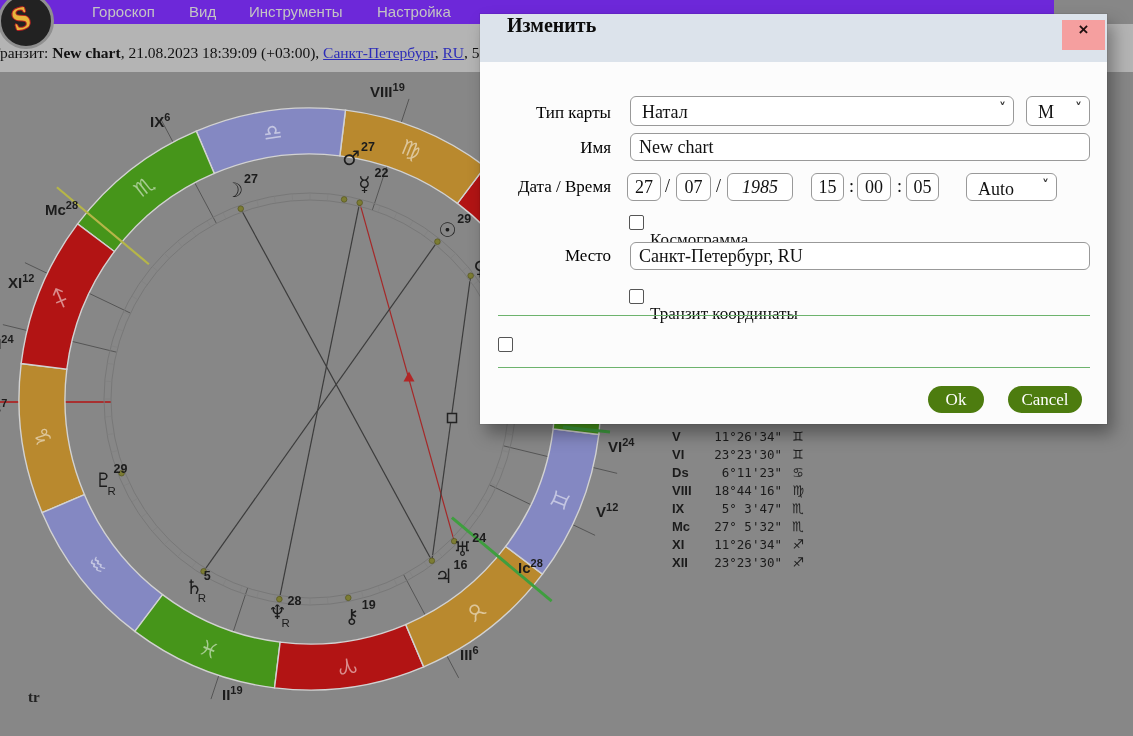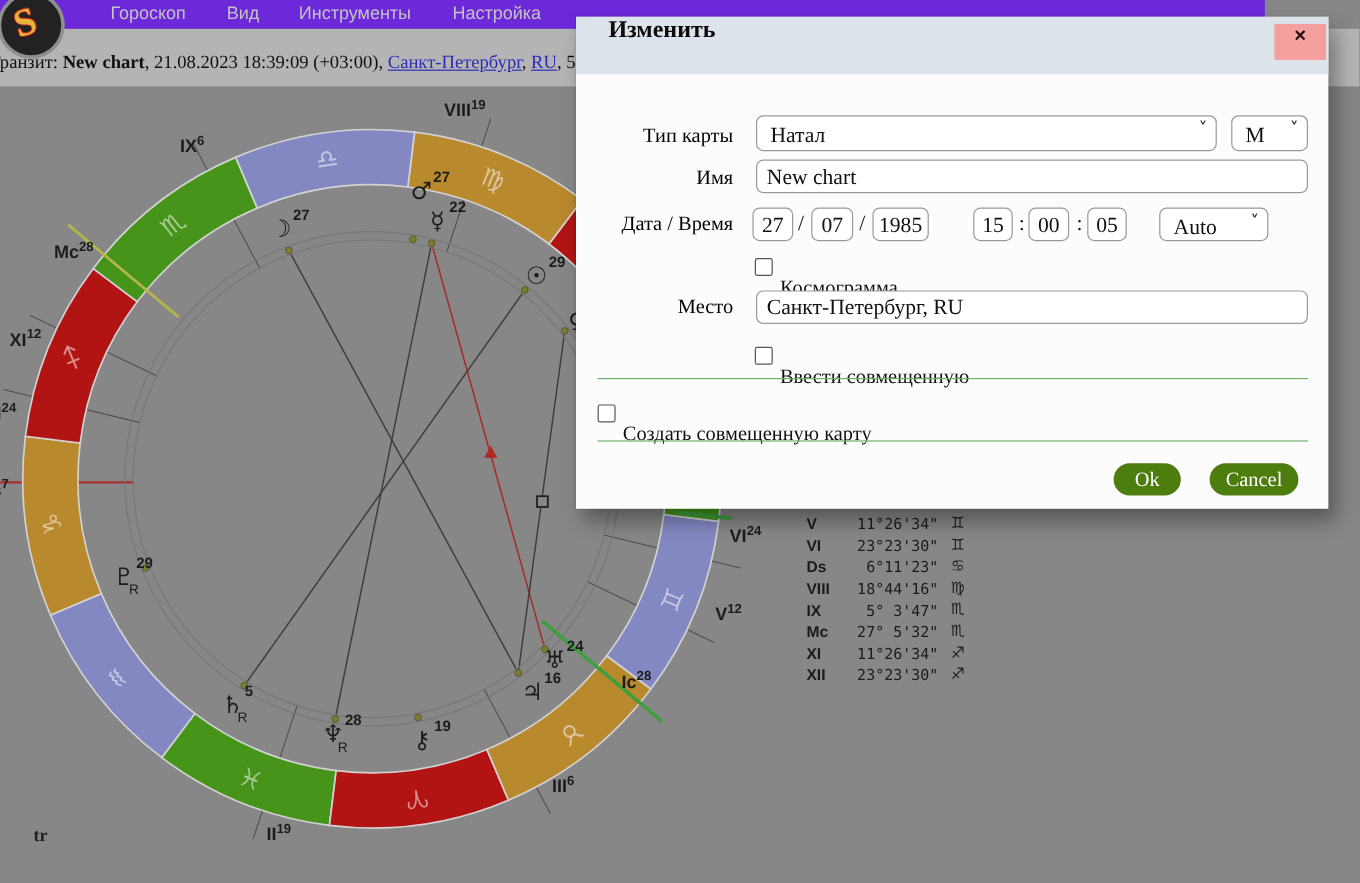--- a/index.html
+++ b/index.html
@@ -303,42 +303,41 @@
   </div>
 
   <div class="lab" style="top:124px">Имя</div>
   <input class="tbox" style="left: 150px; top: 119px; width: 460px; height: 28px;" value="New chart">
 
   <div class="lab" style="top:163px">Дата / Время</div>
   <input class="tbox dbox" style="left: 147px; top: 159px; width: 34px; height: 28px;" value="27">
   <span class="sep-ch" style="left:185px;top:162px">/</span>
   <input class="tbox dbox" style="left: 196px; top: 159px; width: 35px; height: 28px;" value="07">
   <span class="sep-ch" style="left:236px;top:162px">/</span>
-  <input class="tbox dbox" style="left: 247px; top: 159px; width: 47px; height: 28px;" value="1985">
+  <input class="tbox dbox" style="left: 247px; top: 159px; width: 66px; height: 28px; font-style: italic;" value="1985">
   <input class="tbox dbox" style="left: 331px; top: 159px; width: 33px; height: 28px;" value="15">
   <span class="sep-ch" style="left:369px;top:162px">:</span>
   <input class="tbox dbox" style="left: 377px; top: 159px; width: 34px; height: 28px;" value="00">
   <span class="sep-ch" style="left:417px;top:162px">:</span>
   <input class="tbox dbox" style="left: 426px; top: 159px; width: 33px; height: 28px;" value="05">
   <div class="tbox fsel" style="left:486px;top:159px;width:91px;height:28px">
     <span class="ftxt">Auto</span>
     <span class="farr">˅</span>
   </div>
 
   <span class="cb" style="left:149px;top:201px"></span>
   <span class="cb-lab" style="left:170px;top:199px">Космограмма</span>
 
   <div class="lab" style="top:232px">Место</div>
   <input class="tbox" style="left: 150px; top: 228px; width: 460px; height: 28px;" value="Санкт-Петербург, RU">
 
   <span class="cb" style="left:149px;top:275px"></span>
-  <span class="cb-lab" style="left:170px;top:273px">Ввести совмещенную</span>
+  <span class="cb-lab" style="left:170px;top:273px">Транзит координаты</span>
 
   <div class="gsep" style="top:301px"></div>
 
   <span class="cb" style="left:18px;top:323px"></span>
-  <span class="cb-lab" style="left:39px;top:321px">Создать совмещенную карту</span>
 
   <div class="gsep" style="top:353px"></div>
 
   <div class="btn" style="left:448px;width:56px">Ok</div>
   <div class="btn" style="left:528px;width:74px">Cancel</div>
 </div>
 
 </body></html>

